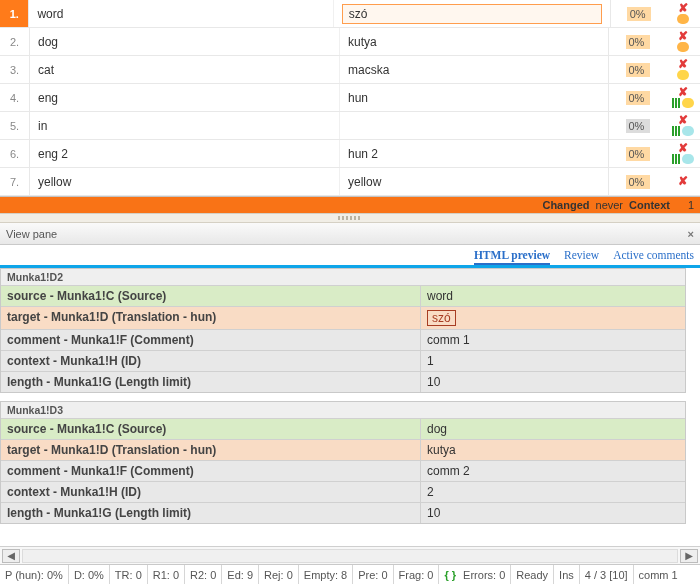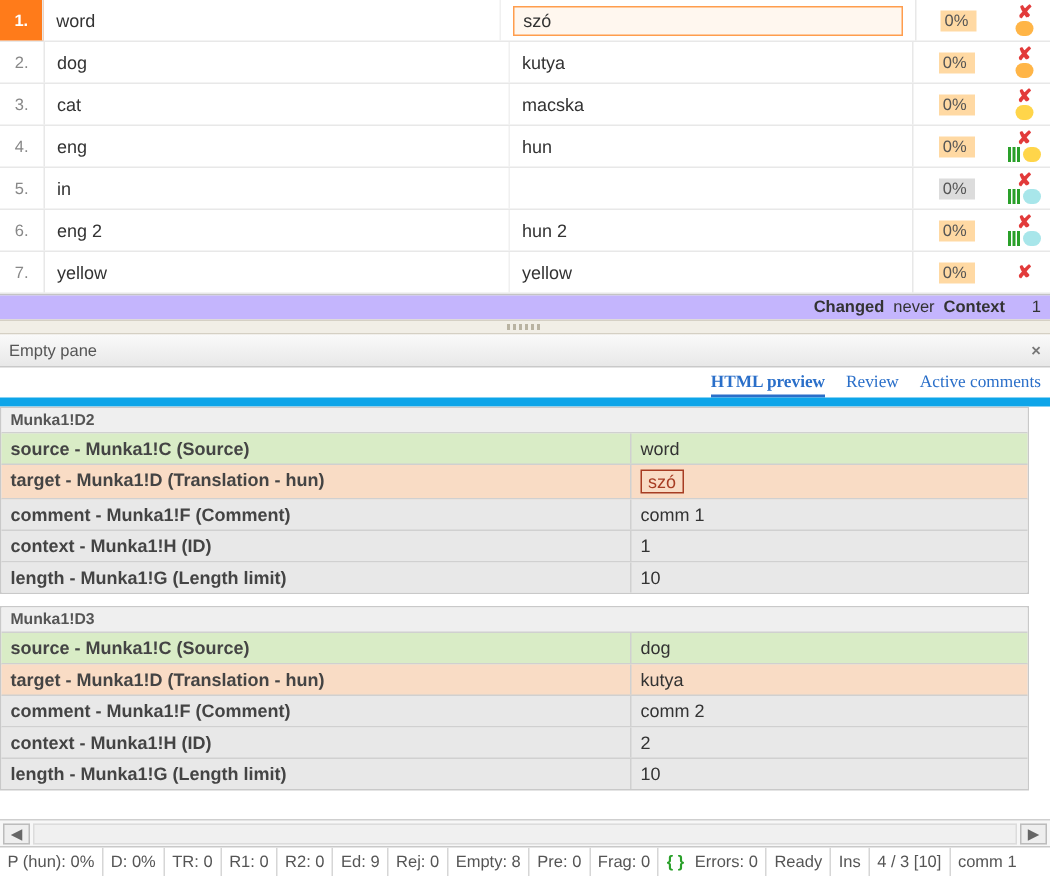--- a/index.html
+++ b/index.html
@@ -18,36 +18,36 @@
   .pct { background:#ffd9a3; color:#555; font-size:11px; padding:1px 3px; display:inline-block; width:24px; text-align:left; }
   .pct.gray { background:#dcdcdc; }
   .icons { width:34px; display:flex; flex-direction:column; align-items:center; justify-content:center; gap:1px; }
   .xicon { color:#e23b3b; font-weight:bold; font-size:12px; line-height:10px; }
   .bubble { width:12px; height:10px; border-radius:5px; position:relative; }
   .bubble.orange { background:#ffb547; }
   .bubble.yellow { background:#ffd54a; }
   .bubble.cyan   { background:#a8e6ea; }
   .bars { display:flex; gap:1px; }
   .bars span { width:2px; height:10px; background:#2aa02a; display:inline-block; }
-  .grid-footer { display:flex; justify-content:flex-end; gap:6px; padding:2px 6px; font-size:11px; background:#c4b5fd; }
+  .grid-footer { display:flex; justify-content:flex-end; gap:6px; padding:2px 6px; font-size:11px; background:#f97316; }
   .grid-footer b { font-weight:bold; }
 
   
   .splitter { height:10px; background:#f1eee6; border-top:1px solid #d5d0c4; border-bottom:1px solid #d5d0c4; display:flex; align-items:center; justify-content:center; }
   .splitter .dots { width:24px; height:4px; background:repeating-linear-gradient(90deg,#b9b3a2 0 2px, transparent 2px 4px); }
 
   
   .viewpane-header { height:22px; background:linear-gradient(#fafafa,#e8e8e8); border-bottom:1px solid #c9c9c9; display:flex; align-items:center; padding:0 6px; font-size:11px; color:#555; }
   .viewpane-header .close { margin-left:auto; color:#777; font-weight:bold; cursor:default; }
 
   .tabs { display:flex; justify-content:flex-end; padding:4px 6px 0 6px; gap:14px; font-size:11.5px; }
   .tabs span { color:#2a6fc9; cursor:default;font-family:Liberation Serif, serif; }
   .tabs .active { font-weight:bold; border-bottom:2px solid #2a6fc9; padding-bottom:2px; }
 
-  .preview-scroll { flex:1 1 auto; overflow:auto; border-top:6px solid #0ea5e9; position:relative; }
+  .preview-scroll { flex:1 1 auto; overflow:auto; border-top:3px solid #0ea5e9; position:relative; }
   .preview-inner { padding-right:14px; }
 
   .block { margin:0 0 8px 0; border:1px solid #c9c9c9; }
   .block-title { background:#efefef; font-size:10.5px; font-weight:bold; color:#555; padding:2px 6px; border-bottom:1px solid #d0d0d0; }
   .brow { display:flex; border-bottom:1px solid #d0d0d0; }
   .brow:last-child { border-bottom:none;justify-content:flex-end; }
   .bkey { width:420px; padding:3px 6px; font-weight:bold; color:#444; border-right:1px solid #d0d0d0; }
   .bval { flex:1; padding:3px 6px; color:#333; }
   .row-source { background:#d9ecc6; }
   .row-target { background:#f9dcc5; }
@@ -191,21 +191,21 @@
     <span>never</span>
     <span><b>Context</b></span>
     <span style="width:18px;text-align:right;">1</span>
   </div>
 
   <div class="splitter">
       <div class="dots"></div>
     </div>
 
   <div class="viewpane-header">
-    <span>Empty pane</span>
+    <span>View pane</span>
     <span class="close">×</span>
   </div>
 
   <div class="tabs">
     <span class="active">HTML preview</span>
     <span>Review</span>
     <span>Active comments</span>
   </div>
 
   <div class="preview-scroll">

